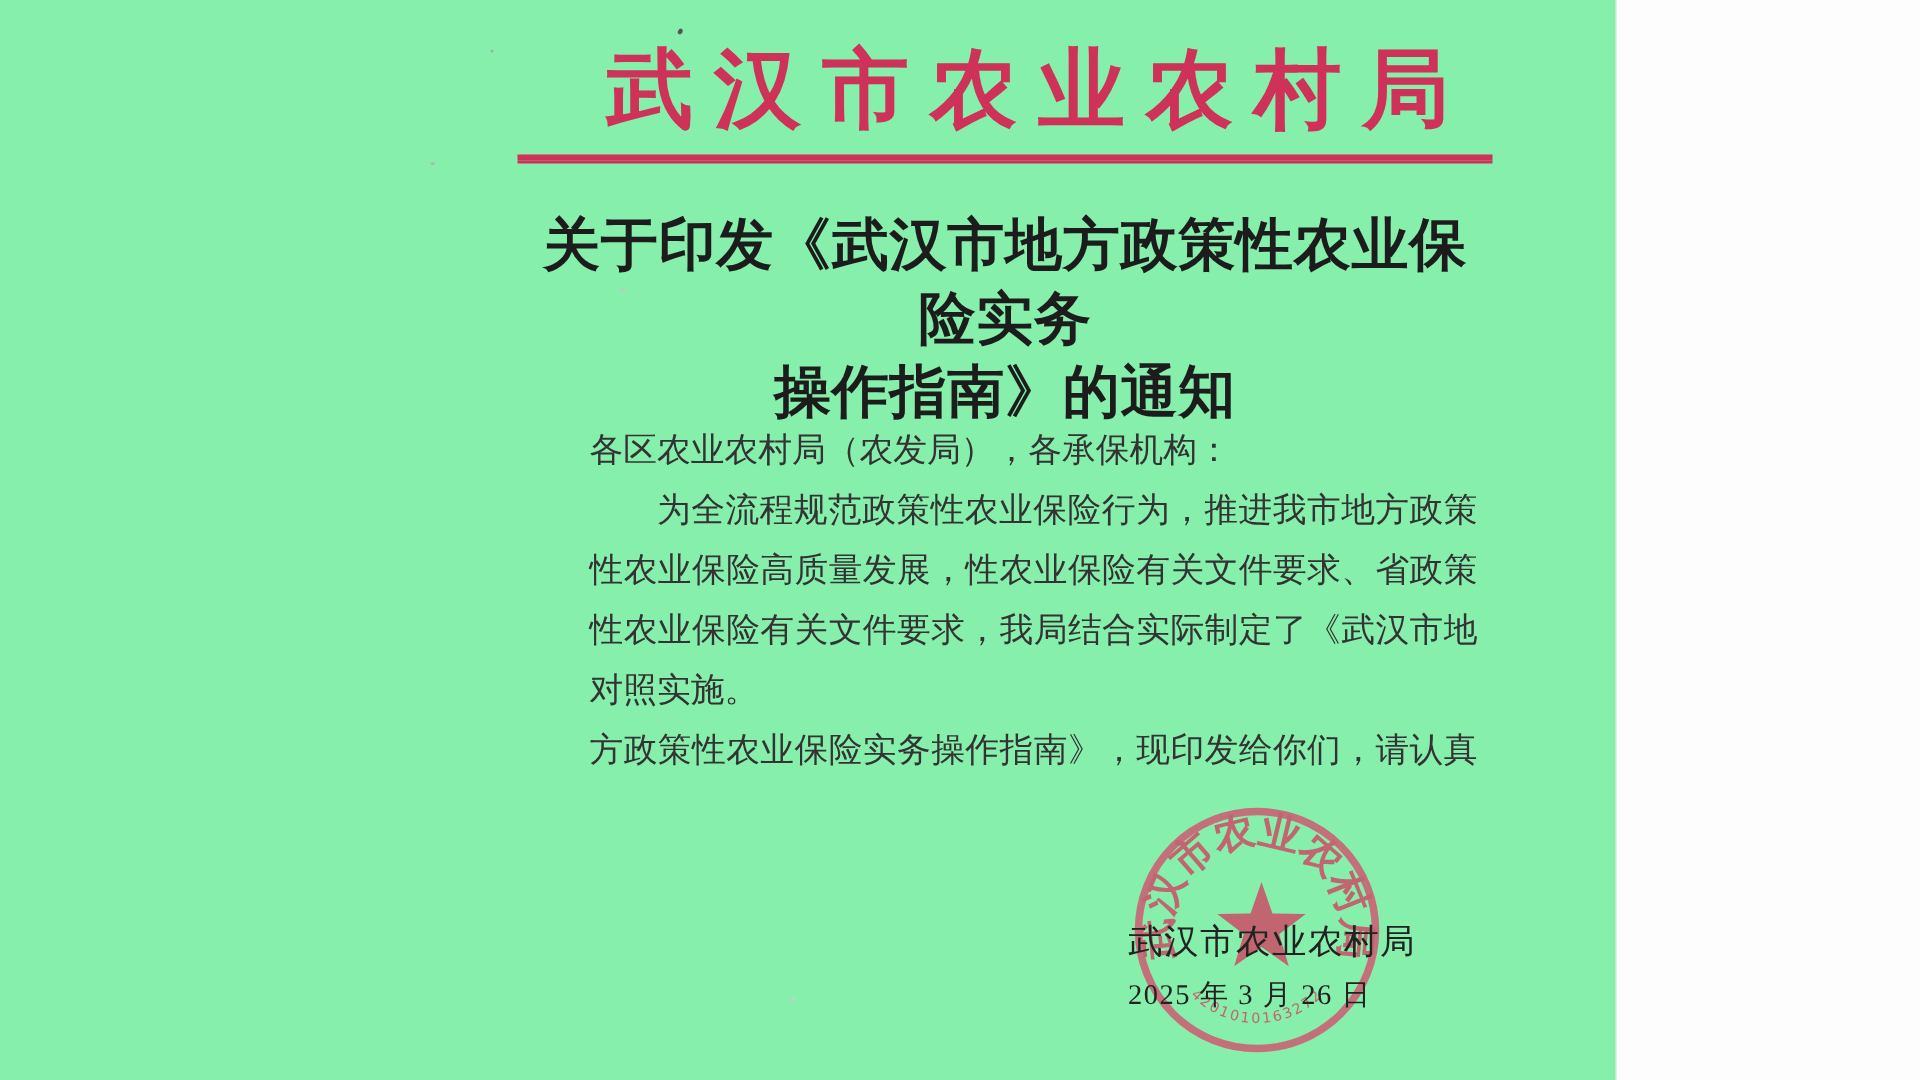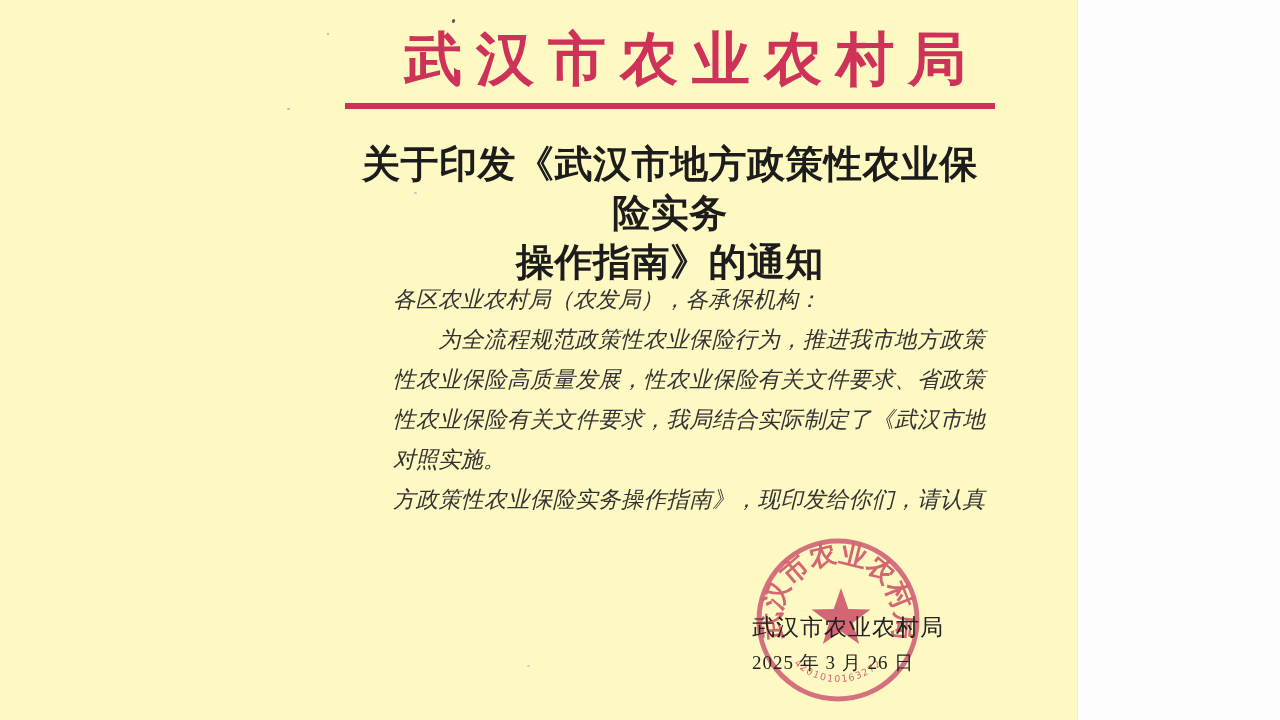--- a/index.html
+++ b/index.html
@@ -4,21 +4,21 @@
 <style>
   * { margin: 0; padding: 0; box-sizing: border-box; }
   html, body { width: 1280px; height: 720px; overflow: hidden; }
   body {
     position: relative;
     background: #ffffff;
     font-family: "Liberation Serif", "DejaVu Serif", serif;
     color: #2e2e2e;
   }
 
-  .scan-area { position: absolute; inset: 0; background: #fef9c3; }
+  .scan-area { position: absolute; inset: 0; background: #86efac; }
 
   
   .page-edge {
     position: absolute;
     left: 1077px; top: 0;
     width: 1px; height: 720px;
     background: #ebebeb;
   }
   .page-edge-shade {
     position: absolute;
@@ -73,21 +73,21 @@
 
   
   .doc-body {
     position: absolute;
     left: 393px; top: 280px;
     width: 592px;
     font-size: 22.5px;
     line-height: 40px;
     color: #333333;
   }
-  .doc-line { width: 100%; font-style: italic; }
+  .doc-line { width: 100%; }
   .doc-line.fill { text-align: justify; text-align-last: justify; }
   .doc-line.indent { text-indent: 2em; }
 
   
   .stamp {
     position: absolute;
     left: 738px; top: 520px;
     width: 200px; height: 200px;
     opacity: 0.85;
     z-index: 1;

